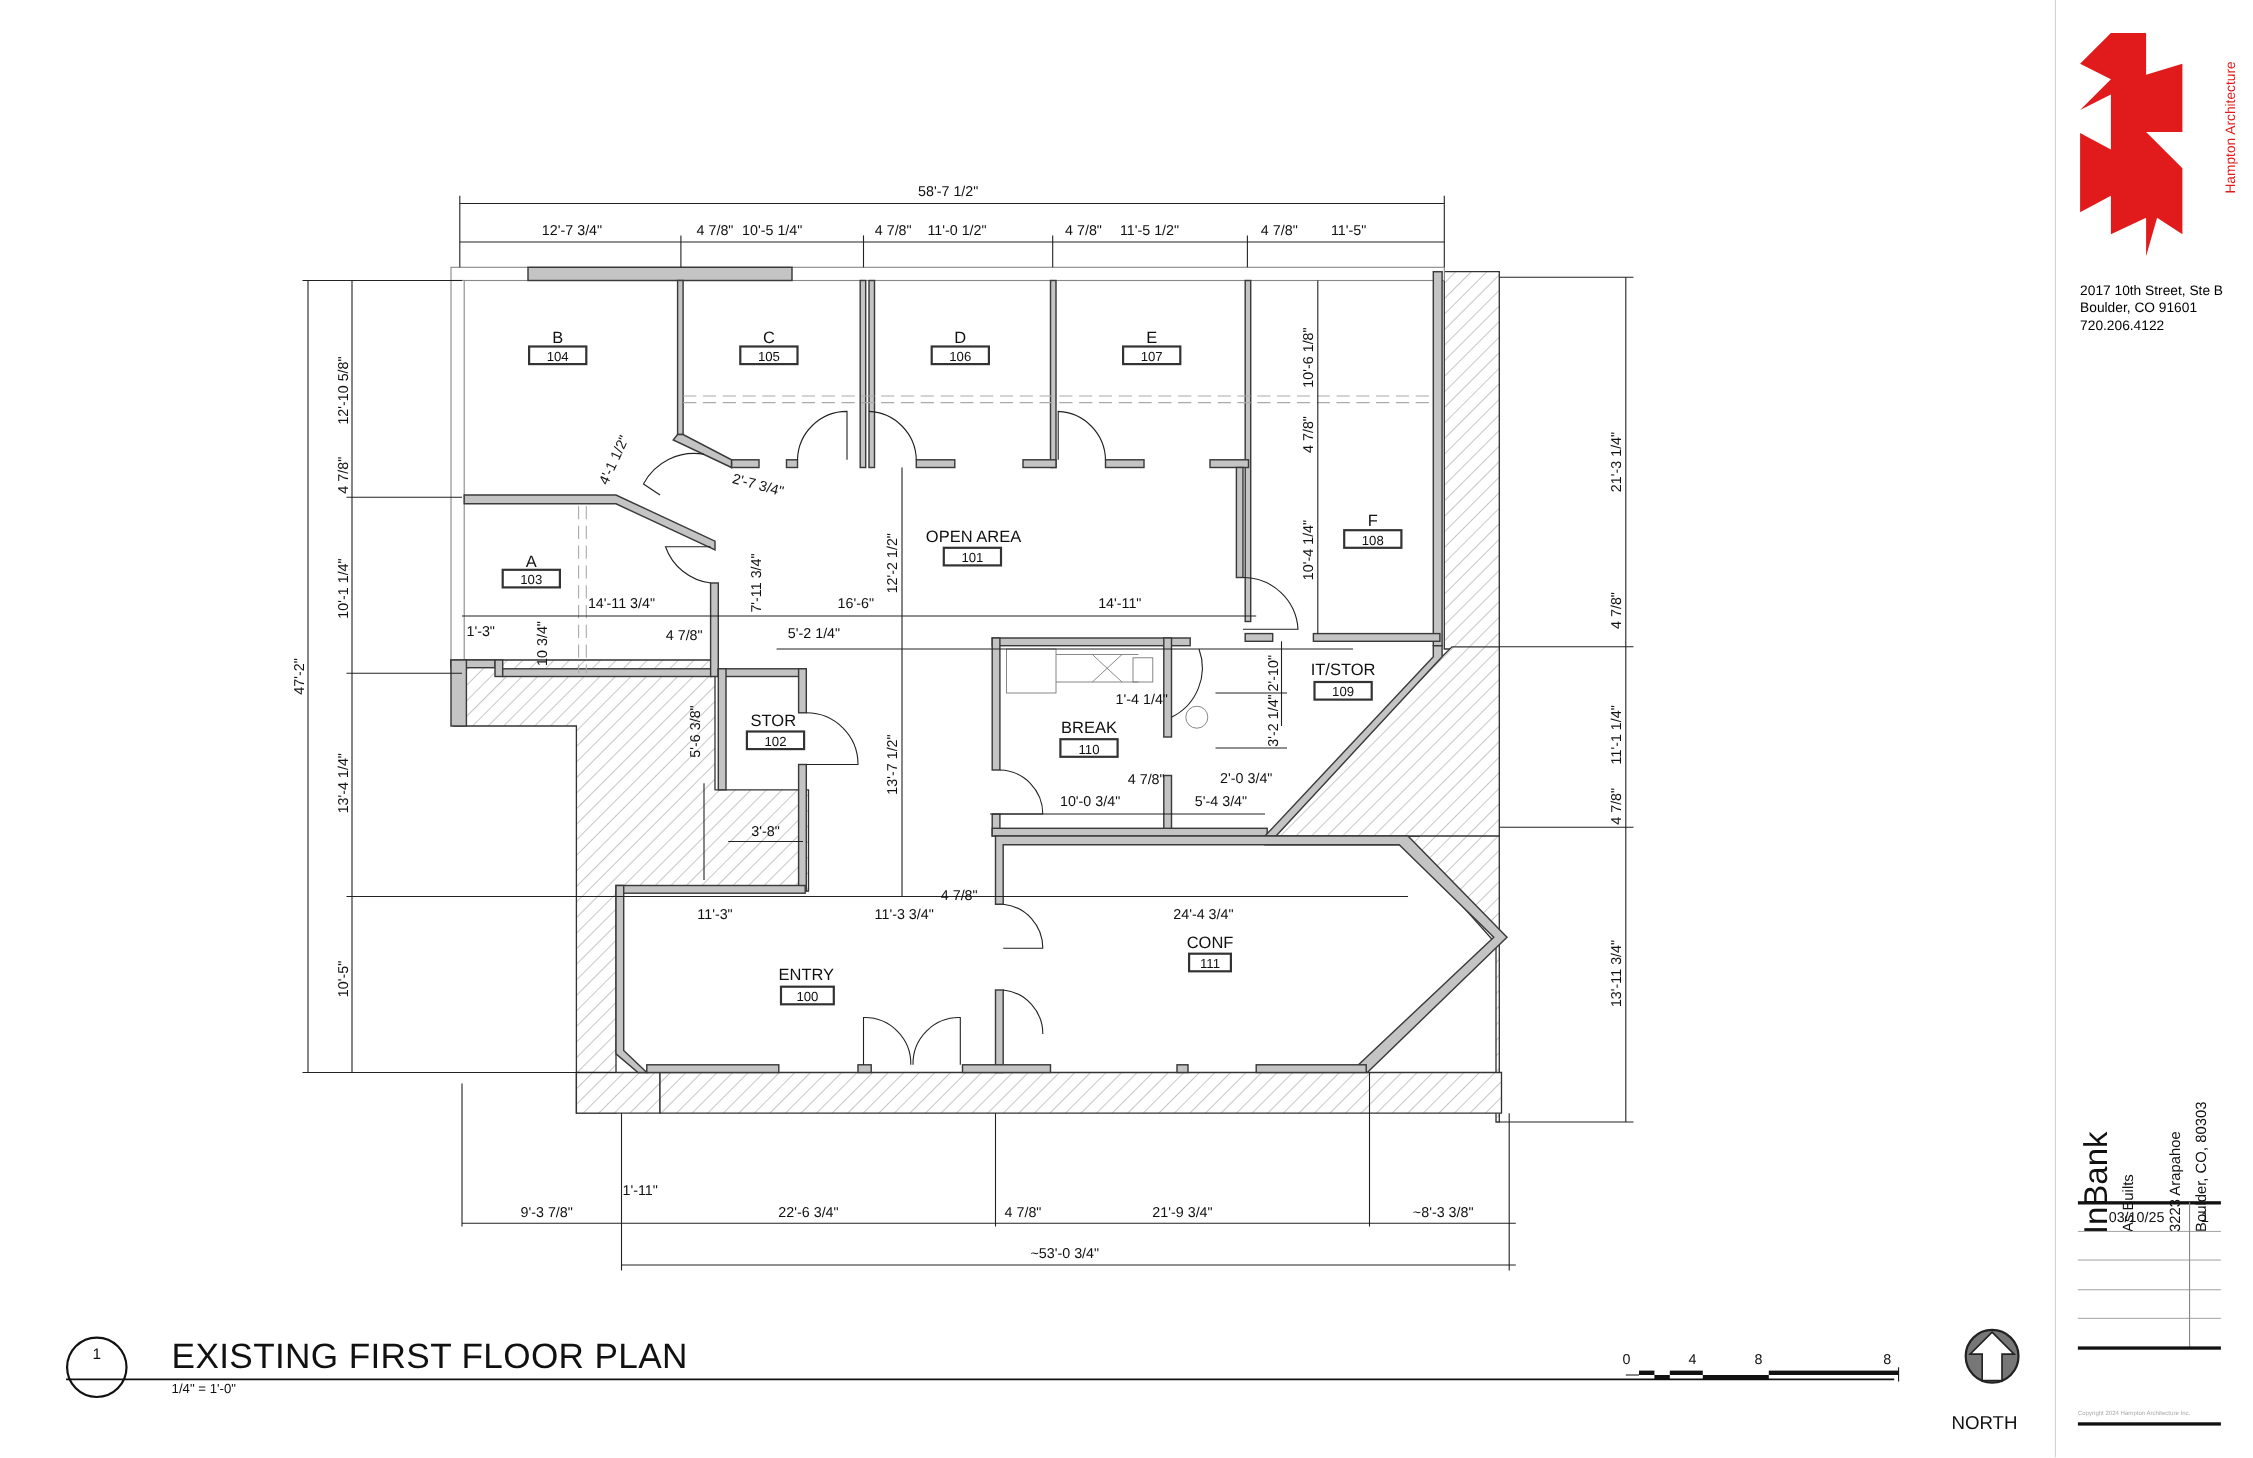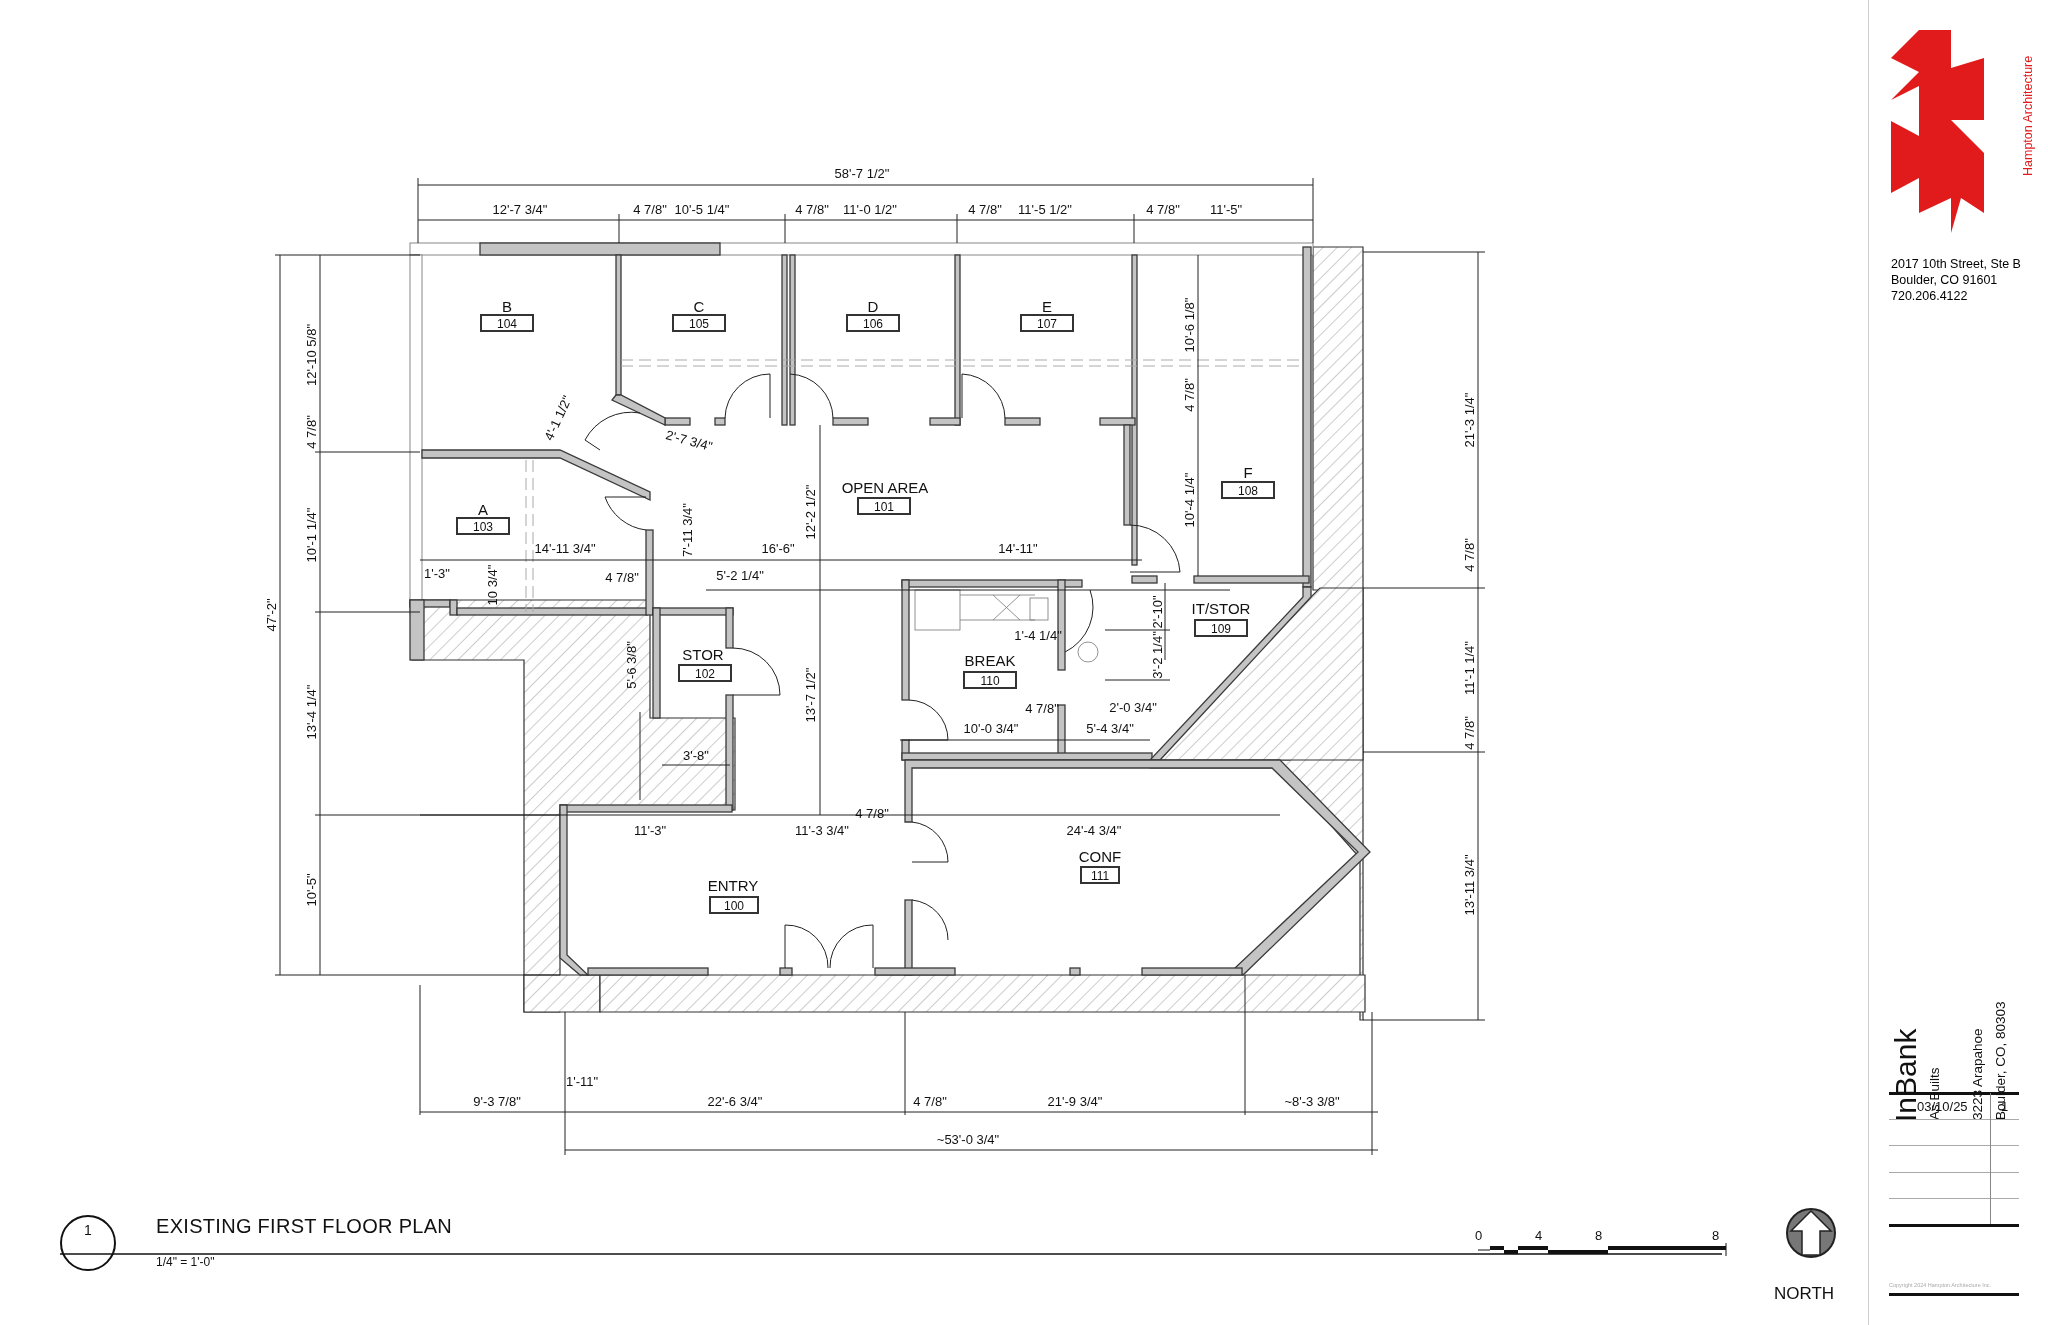--- a/index.html
+++ b/index.html
@@ -25,21 +25,21 @@
   .tb-addr2 { left:101px; top:1120px; font-size:13.5px; color:#111; }
   .tb-city { left:124px; top:1120px; font-size:13.5px; color:#111; }
   .tb-hline { position:absolute; left:20px; width:130px; background:#111; }
   .tb-row { position:absolute; left:20px; width:130px; height:1px; background:#aaa; }
   .tb-vline { position:absolute; left:121px; top:1093px; width:1px; height:132px; background:#888; }
   .tb-date { position:absolute; left:48px; top:1099px; font-size:13px; }
   .tb-rev { position:absolute; left:132px; top:1099px; font-size:13px; }
   .tb-copy { position:absolute; left:20px; top:1282px; font-size:5.5px; color:#aaa; }
   .tb-logo-text { position:absolute; left:152px; top:176px; transform:rotate(-90deg); transform-origin:left top; font-size:12.5px; color:#e11b1b; white-space:nowrap; }
 
-  #plan-title { position:absolute; left:156px; top:1215px; font-size:20px; letter-spacing:0.3px; color:#111; }
+  #plan-title { position:absolute; left:156px; top:1215px; font-size:32px; letter-spacing:0.3px; color:#111; }
   #plan-scale { position:absolute; left:156px; top:1255px; font-size:12px; color:#111; }
   #drawing-num { position:absolute; left:76px; top:1222px; width:24px; text-align:center; font-size:14px; }
   #north-label { position:absolute; left:1774px; top:1260px; font-size:17px; color:#111;margin-top:24px; }
   .scale-num { position:absolute; top:1228px; font-size:13px; color:#111; }
 </style>
 </head>
 <body>
 
 <div id="sheet">
 <svg width="1860" height="1325" viewBox="0 0 1860 1325">

